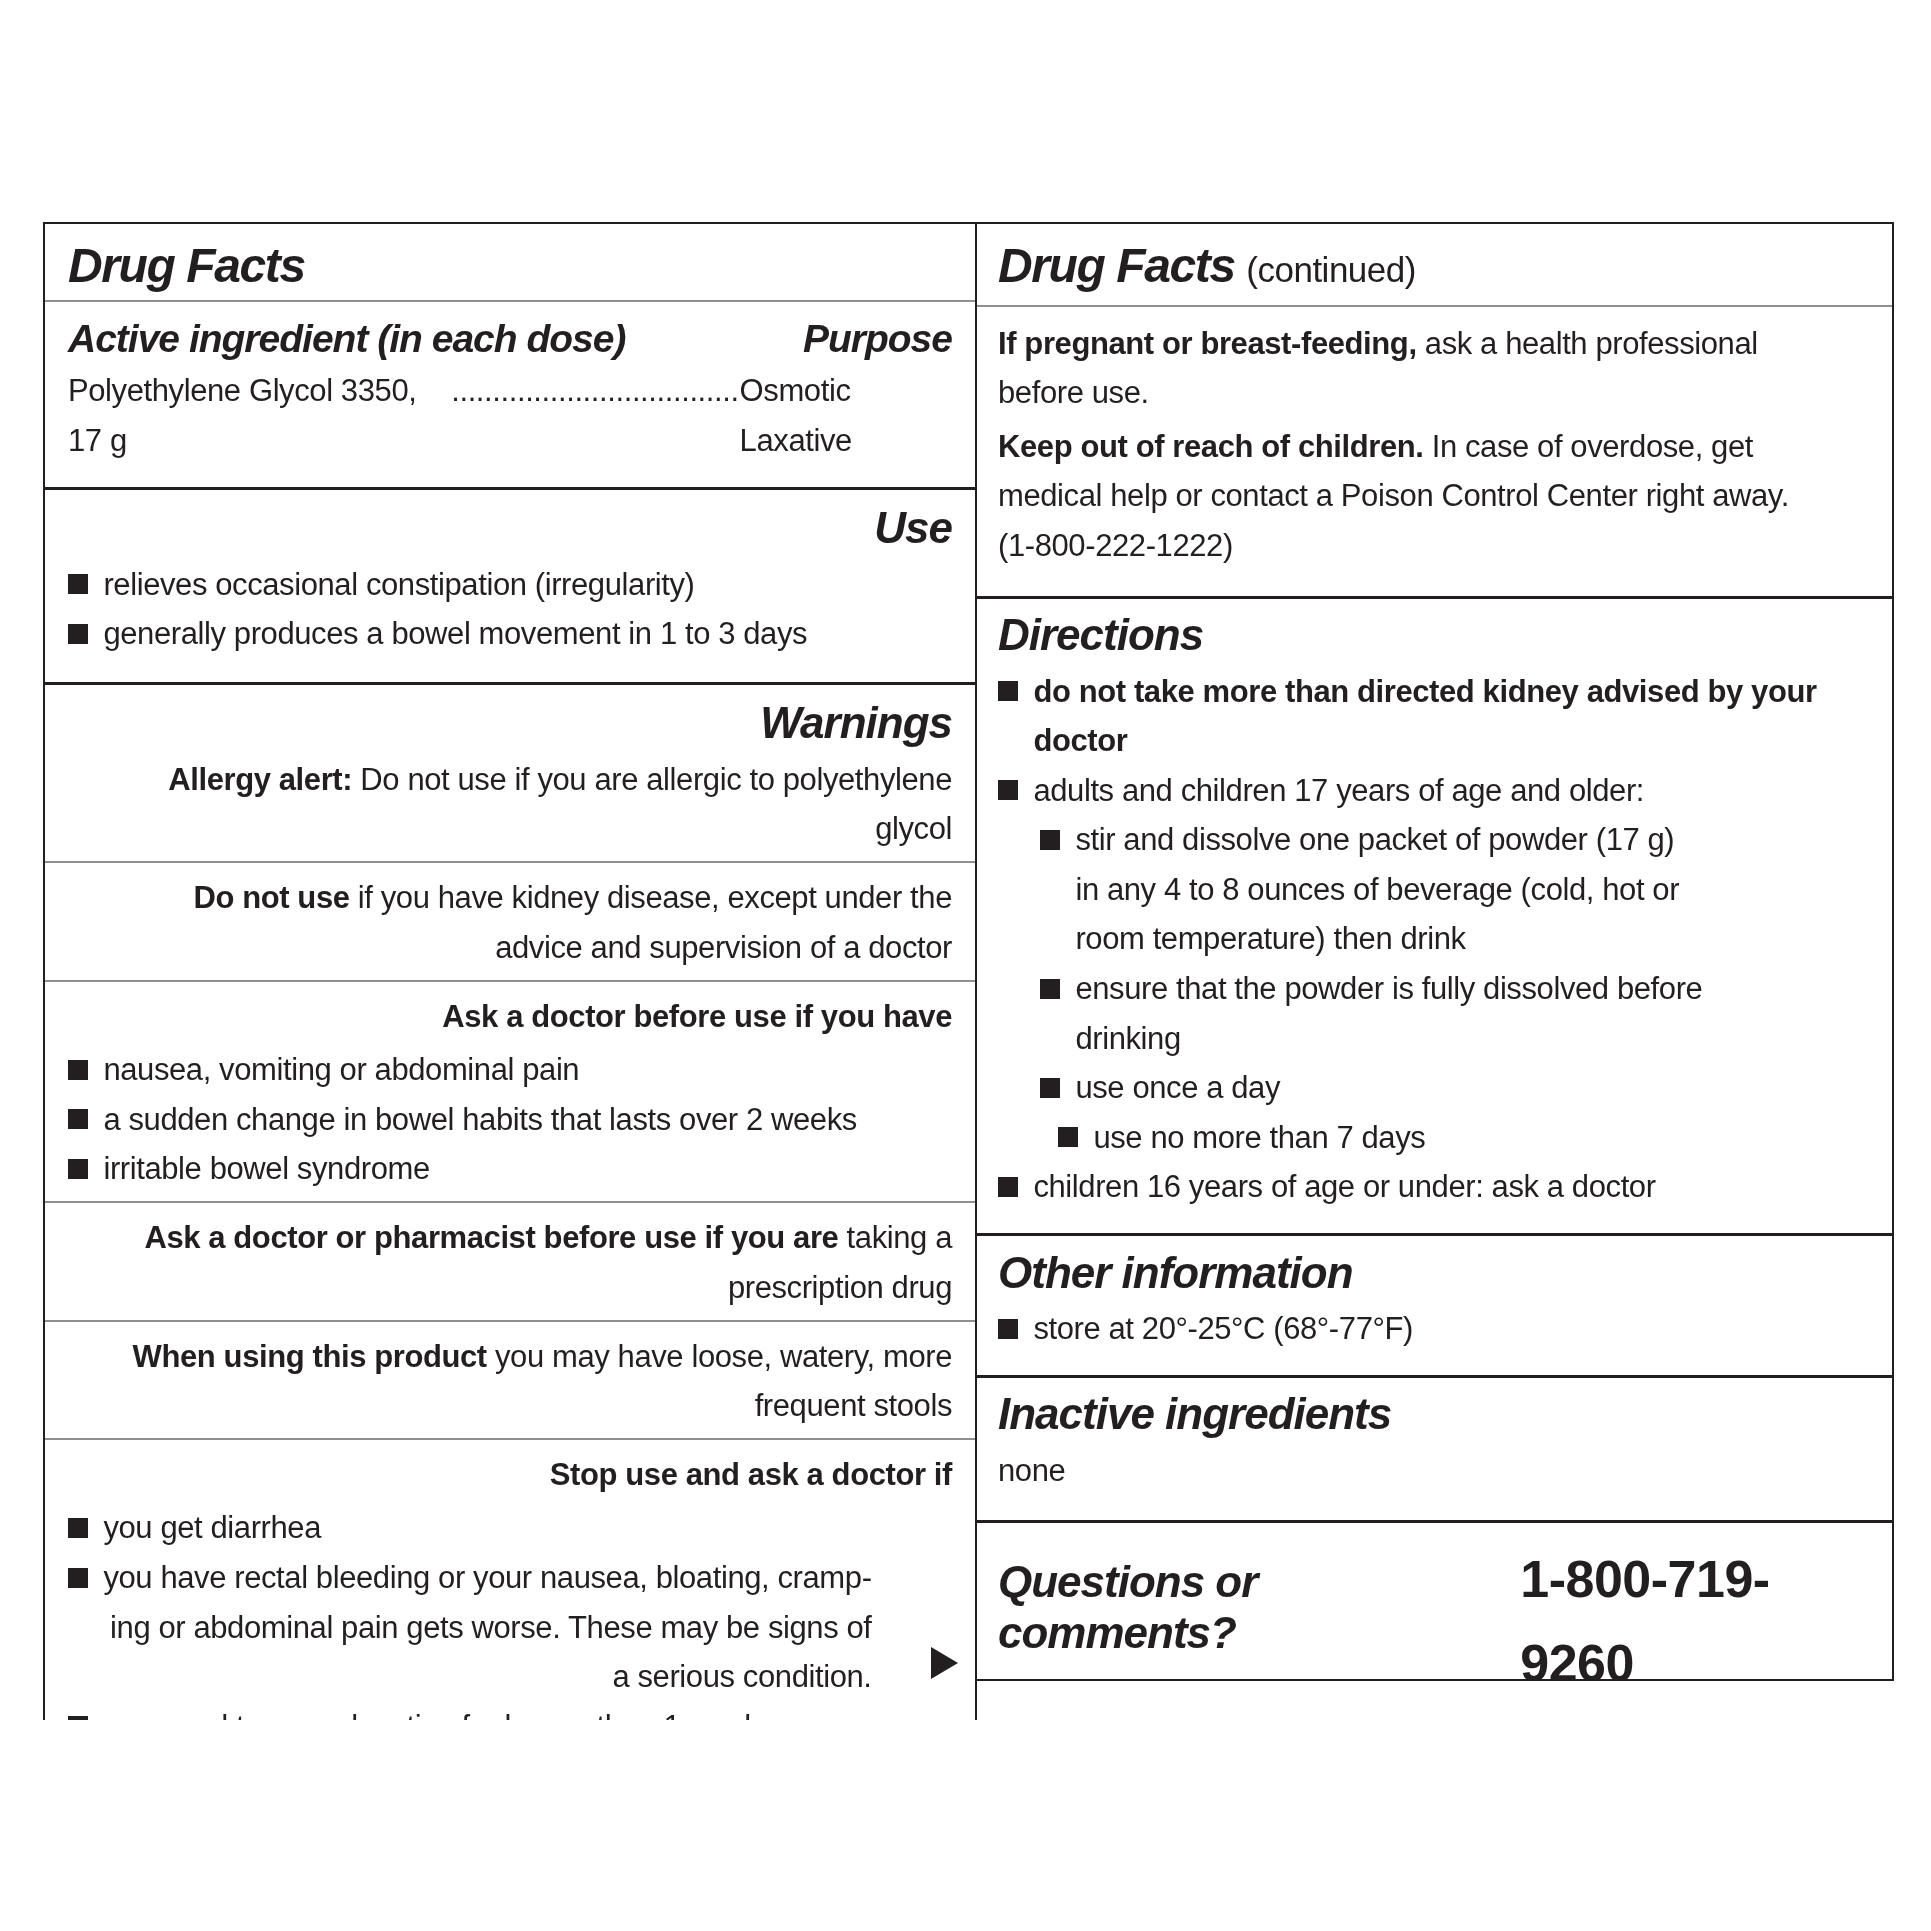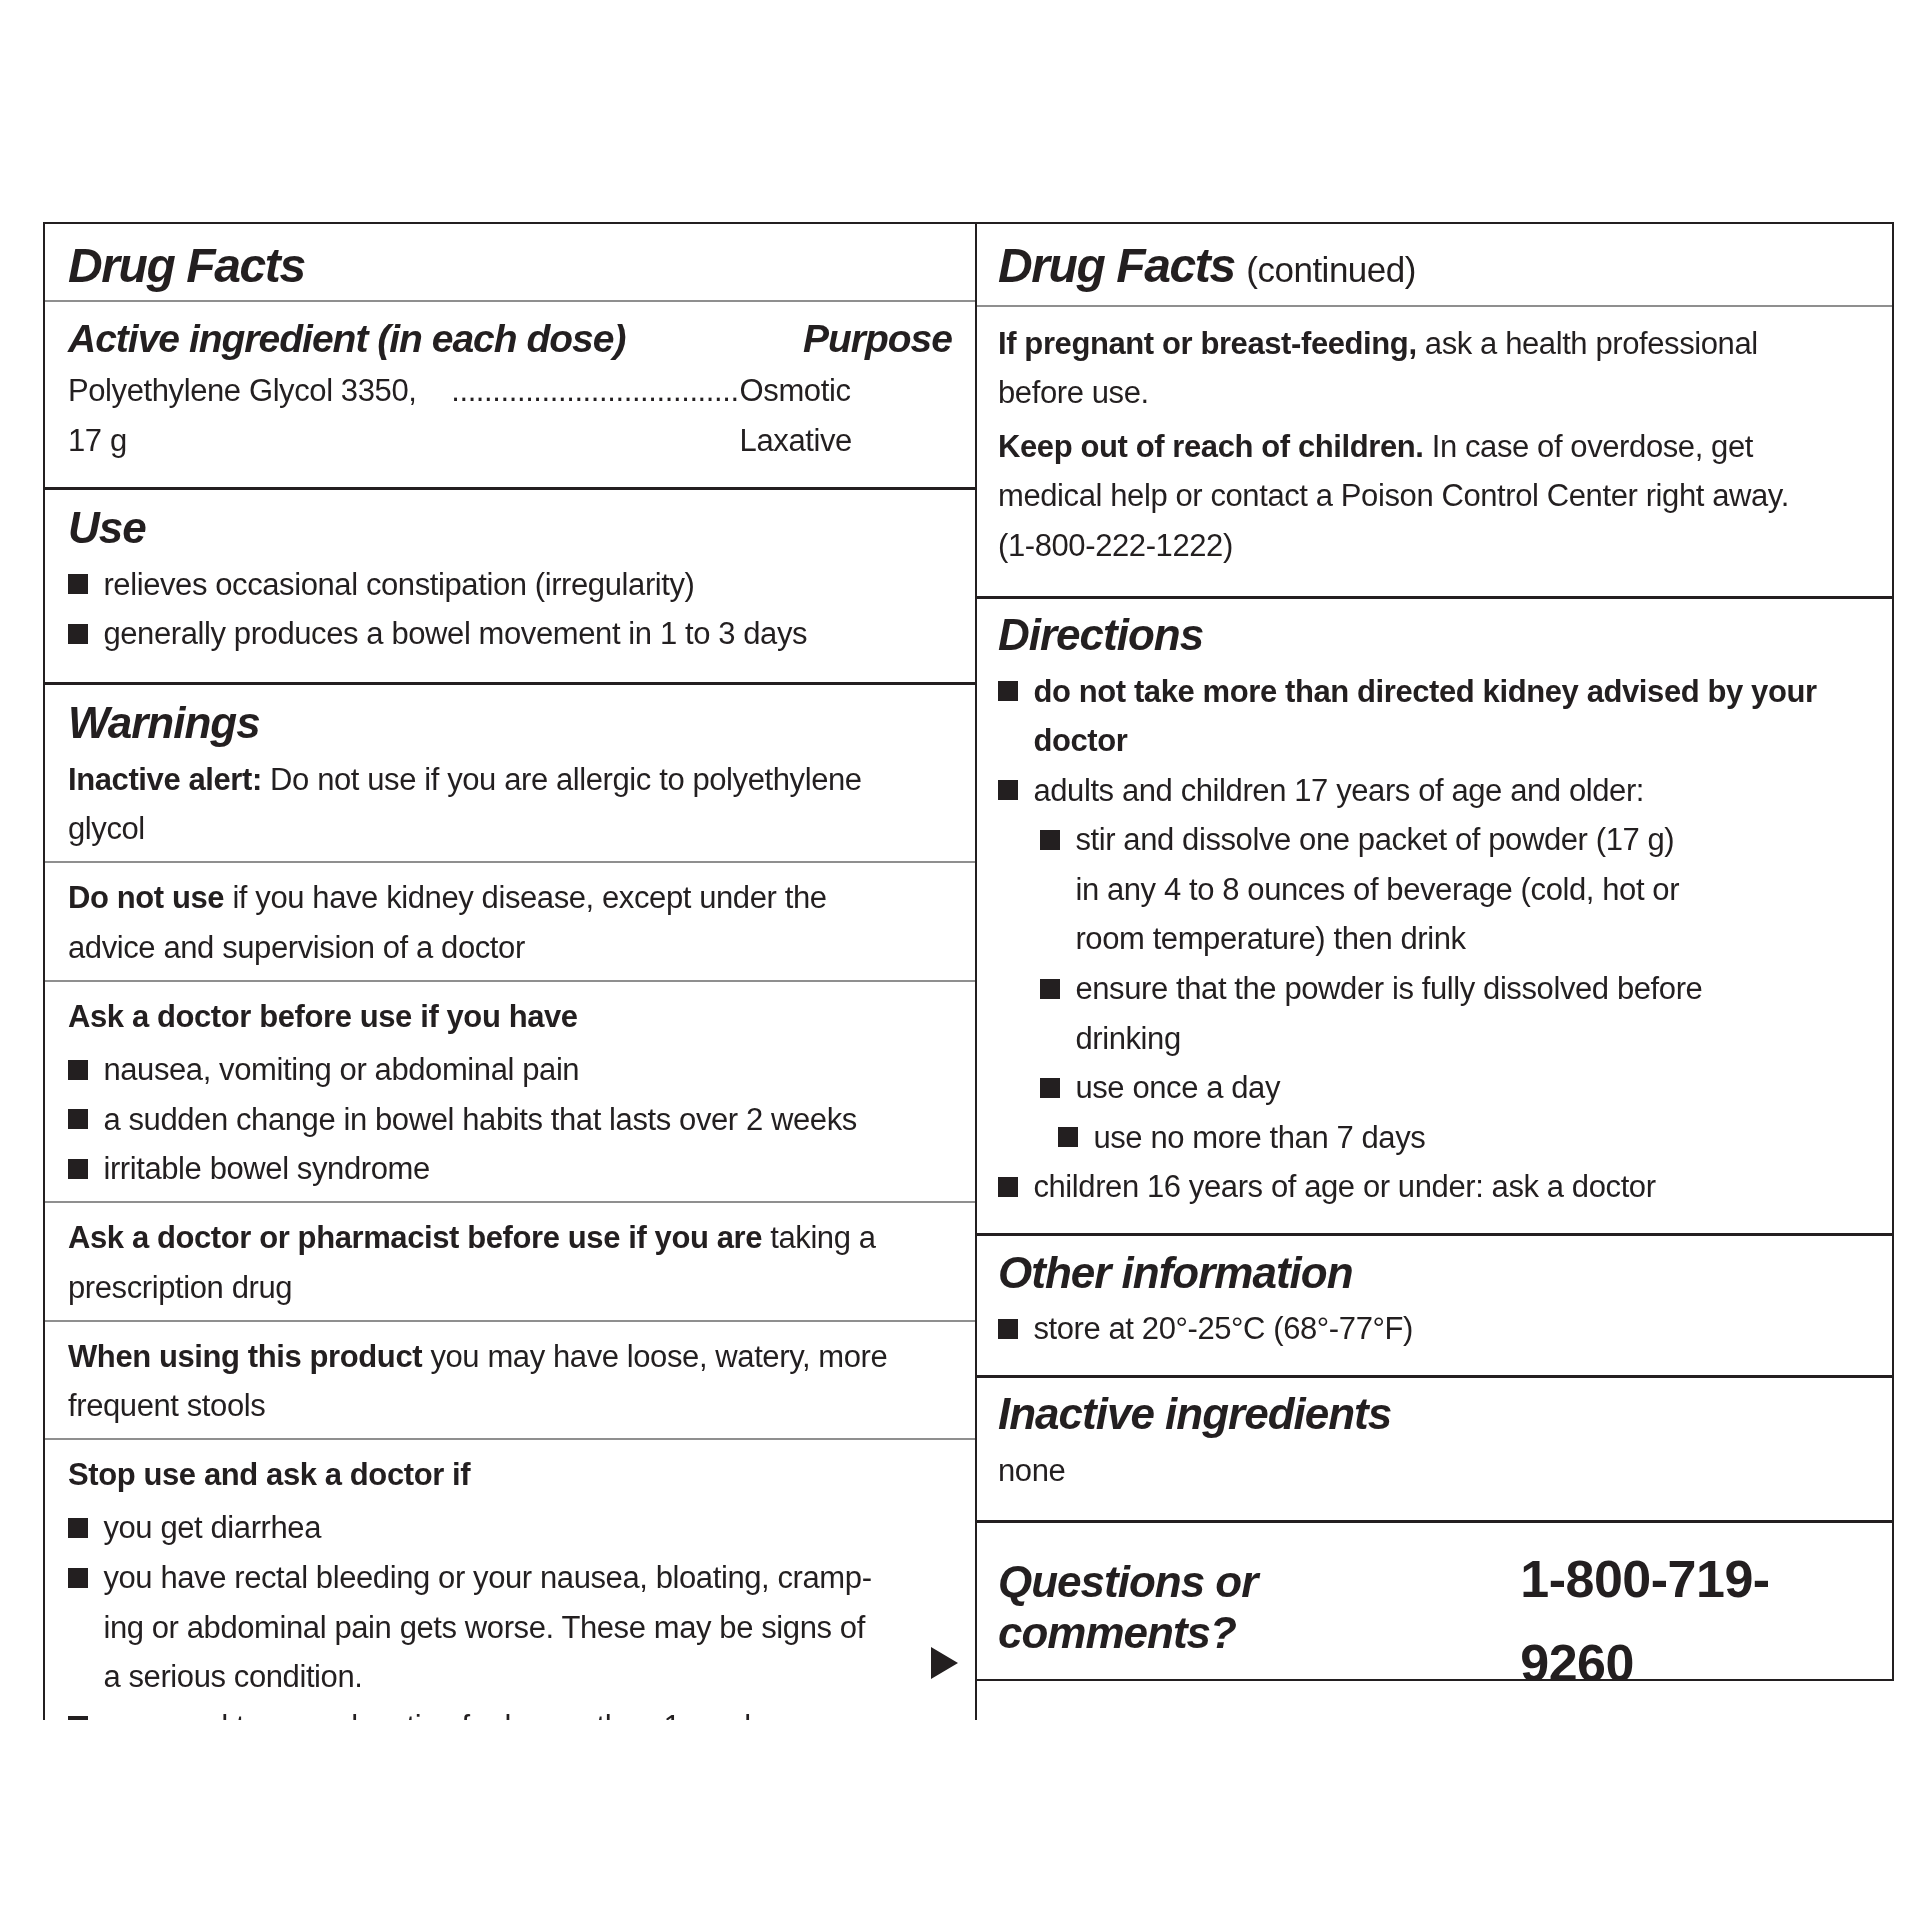--- a/index.html
+++ b/index.html
@@ -30,21 +30,21 @@
   .title-suffix{font-style:normal;font-weight:400;font-size:35px;margin-left:11.6px;letter-spacing:-0.5px;}
   .h-sec{font-style:italic;font-weight:700;font-size:44px;line-height:1.15;letter-spacing:-1px;margin:0 0 5.8px;}
   .h-sub{font-style:italic;font-weight:700;font-size:39px;line-height:1.2;letter-spacing:-1px;}
 
   .rule-thin{height:1.9px;background:var(--rule-gray);}
   .box-left .rule-thin{margin:7.7px -23px 13.5px;}
   .box-right .rule-thin{margin:7.7px -21px 11.6px;}
   .box-left .rule-inner{height:1.9px;background:var(--rule-gray);margin:7.7px -23px 9.7px;}
 
   .sec{border-top:3.9px solid var(--ink);}
-  .box-left .sec{margin:0 -23px;padding:13.5px 23px 23px;}
+  .box-left .sec{margin:0 -23px;padding:13.5px 23px 23px;text-align:right;}
   .box-right .sec{margin:0 -21px;padding:11.6px 21px 21px;}
   .box-left .sec-warnings{padding-bottom:0;}
   .box-right .sec-questions{padding-top:15.4px;}
 
   .ai-row{display:flex;justify-content:space-between;align-items:baseline;margin-top:1.9px;}
   .leader-row{display:flex;align-items:baseline;margin:3.9px 0 21px;}
   .leader-mid{flex:1 1 auto;overflow:hidden;white-space:nowrap;margin:0 1.9px;}
 
   p{margin:0;}
   .para{margin:0 0 3.9px;}
@@ -94,21 +94,21 @@
       </div>
       <div class="bullet-row">
         <span class="sq"></span>
         <span class="ml">generally produces a bowel movement in 1 to 3 days</span>
       </div>
     </section>
 
     <section class="sec sec-warnings">
       <h2 class="h-sec">Warnings</h2>
 
-      <p class="para ml"><strong>Inactive alert:</strong><span> Do not use if you are allergic to polyethylene
+      <p class="para ml"><strong>Allergy alert:</strong><span> Do not use if you are allergic to polyethylene
 glycol</span></p>
       <div class="rule-inner"></div>
 
       <p class="para ml"><strong>Do not use</strong><span> if you have kidney disease, except under the
 advice and supervision of a doctor</span></p>
       <div class="rule-inner"></div>
 
       <p class="para"><strong>Ask a doctor before use if you have</strong></p>
       <div class="bullet-row">
         <span class="sq"></span>

